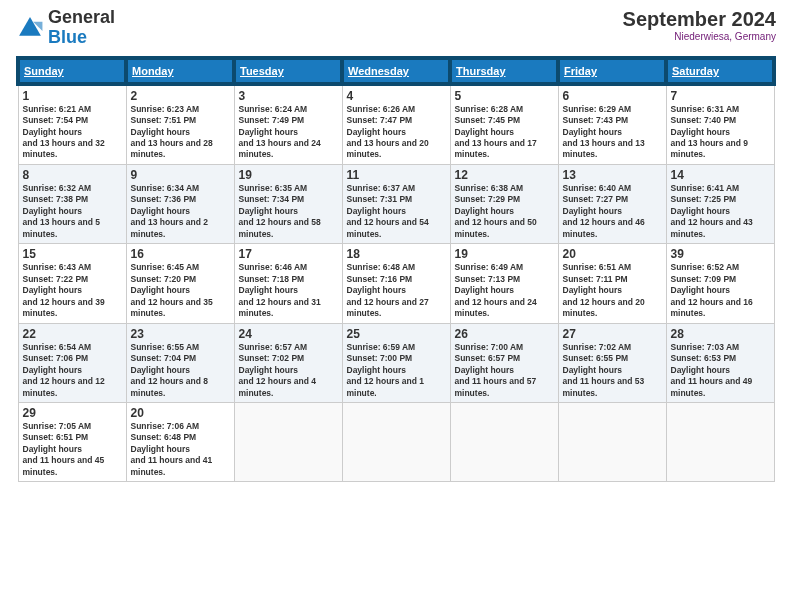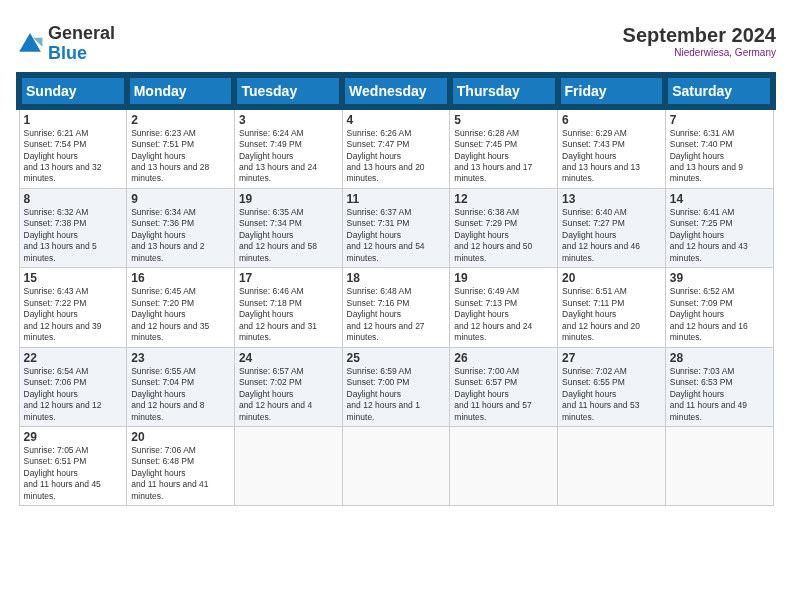--- a/index.html
+++ b/index.html
@@ -6,21 +6,21 @@
     body {
       font-family: Arial, sans-serif;
       background: #fff;
       width: 792px;
       height: 612px;
       overflow: hidden;
     }
     .page {
       width: 792px;
       height: 596px;
-      padding: 24px 16px 10px 16px;
+      padding: 8px 16px 10px 16px;
       background: #fff;
     }
     .header {
       display: flex;
       justify-content: space-between;
       align-items: flex-start;
       margin-bottom: 8px;
     }
     .logo {
       display: flex;
@@ -53,25 +53,26 @@
       color: #701a75;
     }
     table {
       width: 100%;
       border-collapse: collapse;
       table-layout: fixed;
     }
     th {
       background-color: #1a7abf;
       color: #fff;
-      font-size: 14px;
+      font-size: 11px;
       font-weight: bold;
       padding: 5px 4px;
       text-align: left;
-      border: 6px solid #0c4a6e;
+      border: 4px solid #0c4a6e;
+      text-decoration: underline;
     }
     td {
       vertical-align: top;
       border: 1px solid #ccc;
       padding: 3px 4px;
       font-size: 9px;
       color: #333;
       height: 78px;
     }
     tr:nth-child(even) td {
@@ -83,20 +84,21 @@
     .day-num {
       font-size: 12px;
       font-weight: bold;
       display: block;
       margin-bottom: 1px;
     }
     .cell-content {
       font-size: 8.5px;
       line-height: 1.35;
       color: #333;
+      font-weight: bold;
     }
     .empty-cell {
       background: #f9f9f9 !important;
     }
   </style>
 </head>
 <body>
 
 <div class="page">
   <div class="header">

